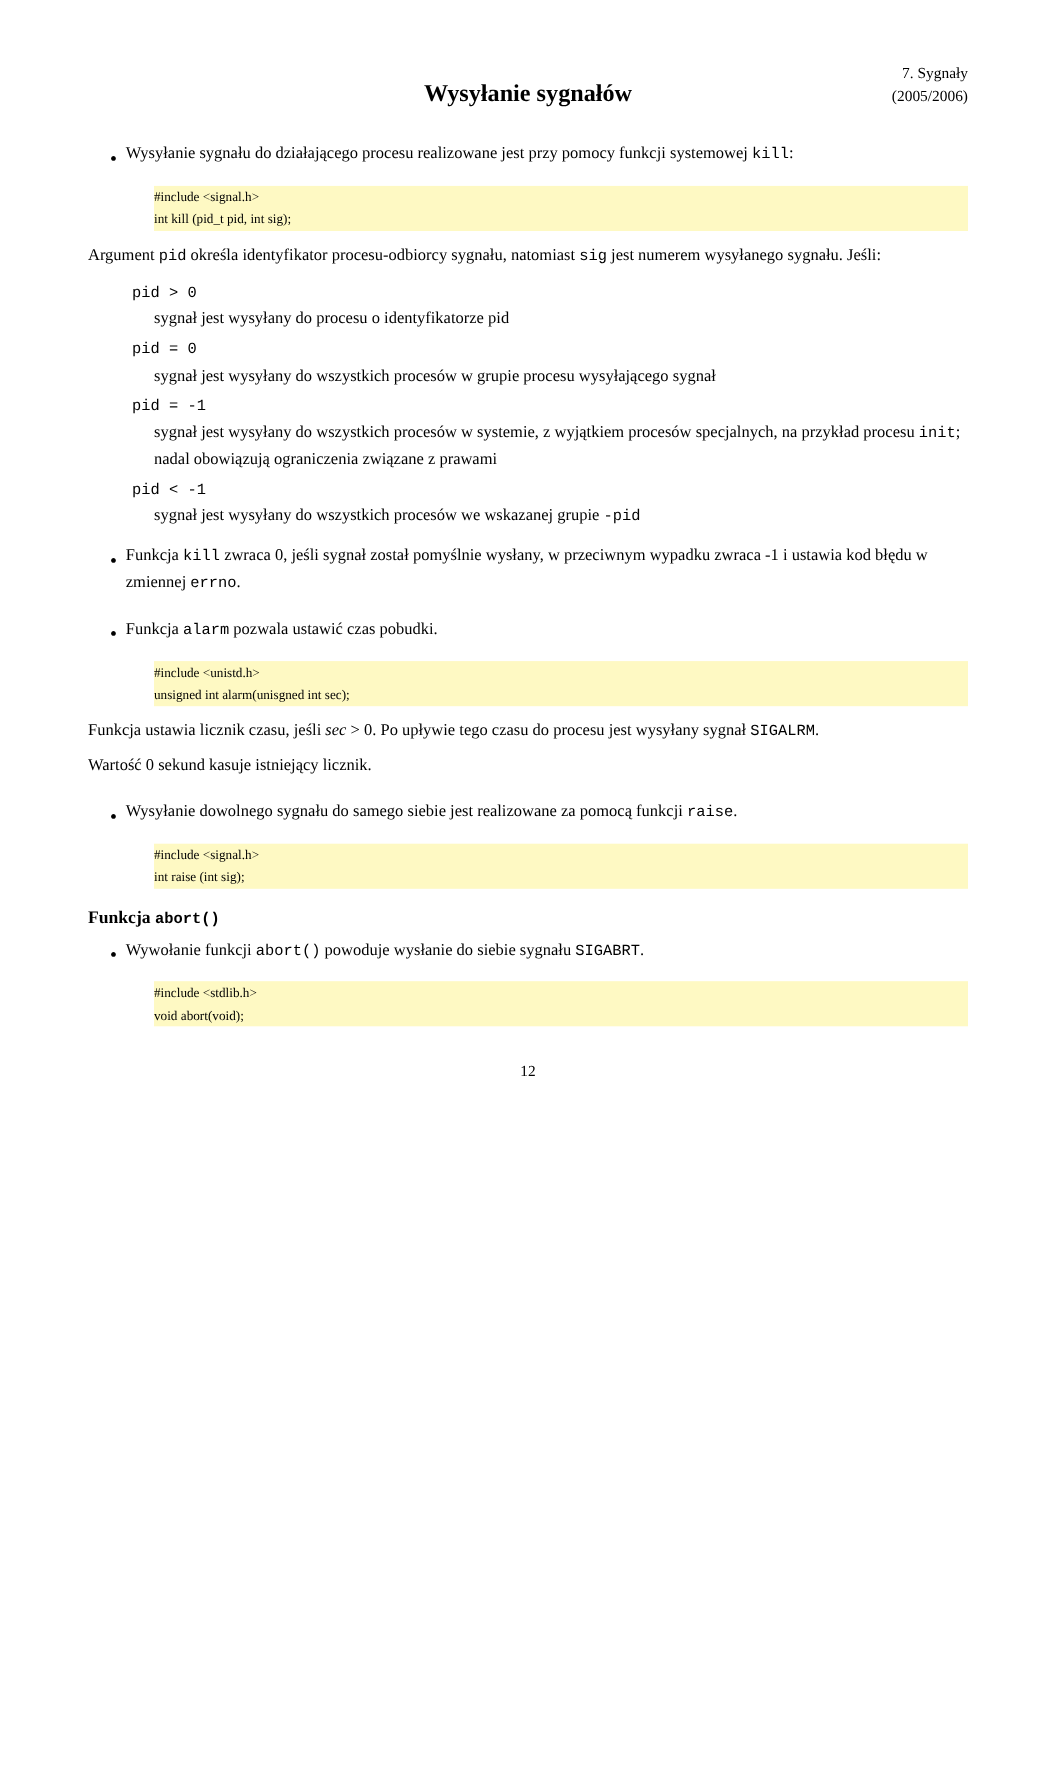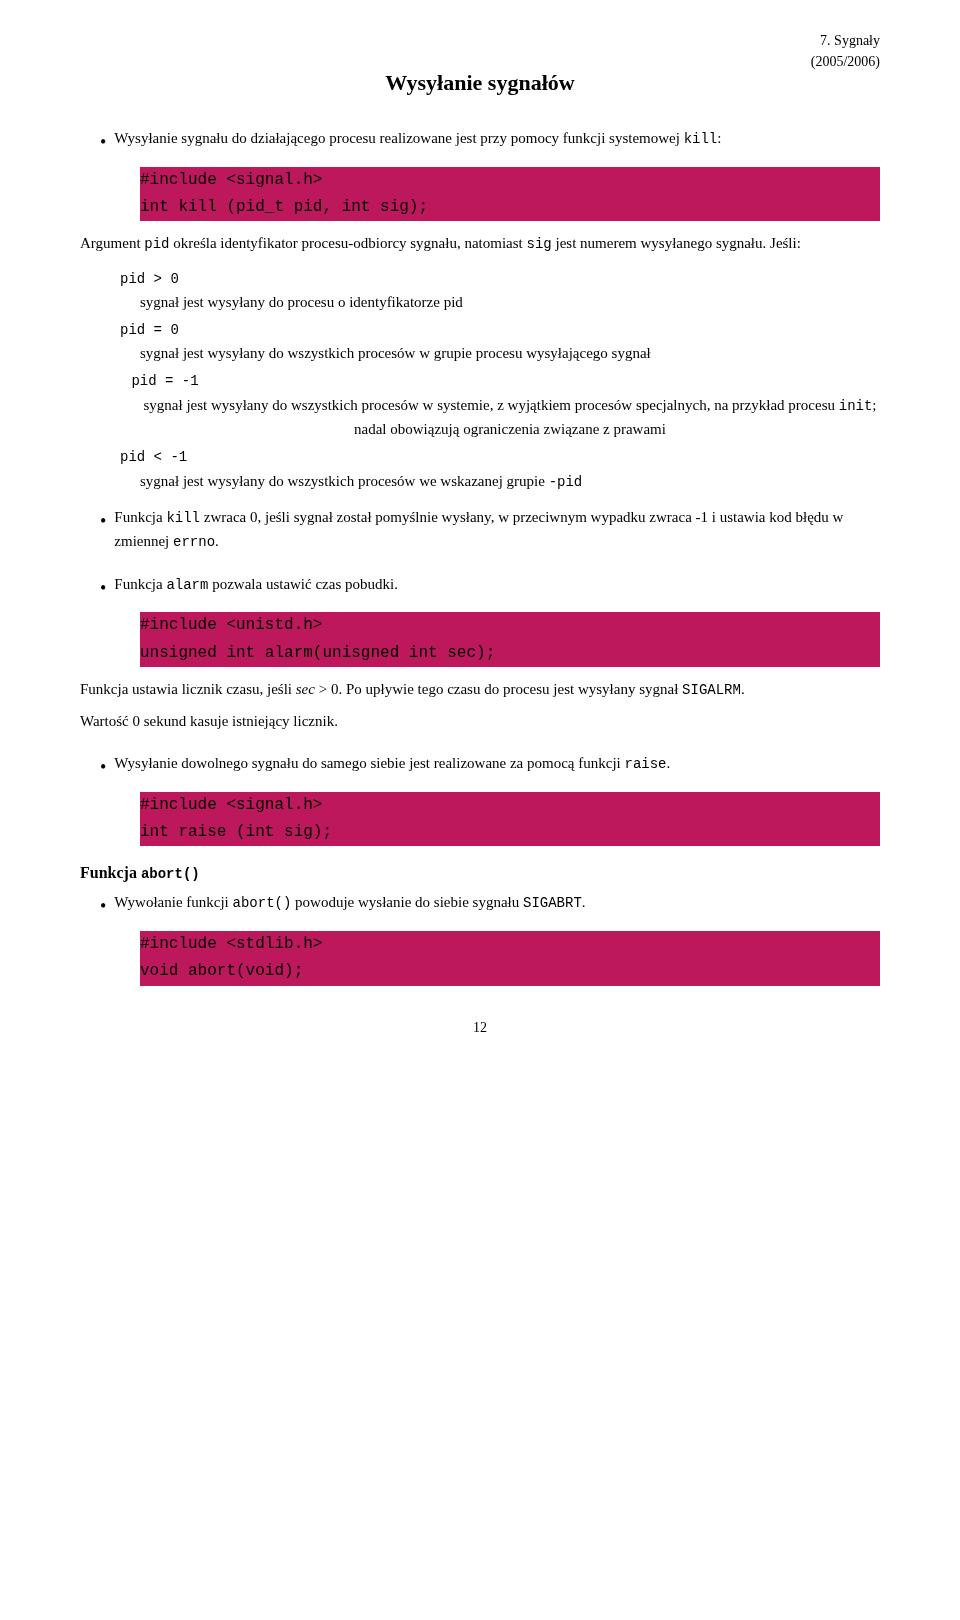--- a/index.html
+++ b/index.html
@@ -6,22 +6,23 @@
     body {
       background: #fff;
       font-family: 'Times New Roman', Times, serif;
       font-size: 15px;
       color: #000;
       width: 960px;
       min-height: 1620px;
       position: relative;
     }
     .page {
-      padding: 60px 80px 80px 80px;
+      padding: 35px 80px 80px 80px;
       position: relative;
+      margin-top: 27px;
     }
     .header-right {
       position: absolute;
       top: 30px;
       right: 80px;
       text-align: right;
       font-size: 14px;
       line-height: 1.5;
     }
     .page-title {
@@ -53,23 +54,23 @@
     }
     .para-text {
       flex: 1;
       line-height: 1.6;
     }
     code, .mono {
       font-family: 'Courier New', Courier, monospace;
       font-size: 14px;
     }
     .code-block {
-      font-family: Liberation Mono, monospace;
-      font-size: 16px;
-      background: #be185d;
+      font-family: Liberation Serif, serif;
+      font-size: 12px;
+      background: #fef9c3;
       margin: 10px 0 10px 60px;
       line-height: 1.7;
       white-space: pre;
     }
     .plain-para {
       margin: 8px 0;
       line-height: 1.6;
     }
     .table-section {
       margin: 12px 0 12px 40px;
@@ -128,21 +129,21 @@
     <div class="table-section">
 
       <div class="table-row-item">
         <span class="table-key">pid &gt; 0</span>
         <span class="table-val">sygnał jest wysyłany do procesu o identyfikatorze pid</span>
       </div>
       <div class="table-row-item">
         <span class="table-key">pid = 0</span>
         <span class="table-val">sygnał jest wysyłany do wszystkich procesów w grupie procesu wysyłającego sygnał</span>
       </div>
-      <div class="table-row-item" style="align-items:flex-start;text-align:center;">
+      <div class="table-row-item" style="align-items:flex-start;">
         <span class="table-key" style="min-width:90px;">pid = -1</span>
         <span class="table-val">sygnał jest wysyłany do wszystkich procesów w systemie, z wyjątkiem procesów specjalnych, na przykład procesu <code>init</code>; nadal obowiązują ograniczenia związane z prawami</span>
       </div>
       <div class="table-row-item">
         <span class="table-key">pid &lt; -1</span>
         <span class="table-val">sygnał jest wysyłany do wszystkich procesów we wskazanej grupie <code>-pid</code></span>
       </div>
     </div>
 
     <div class="bullet-para" style="margin-top:12px;">

